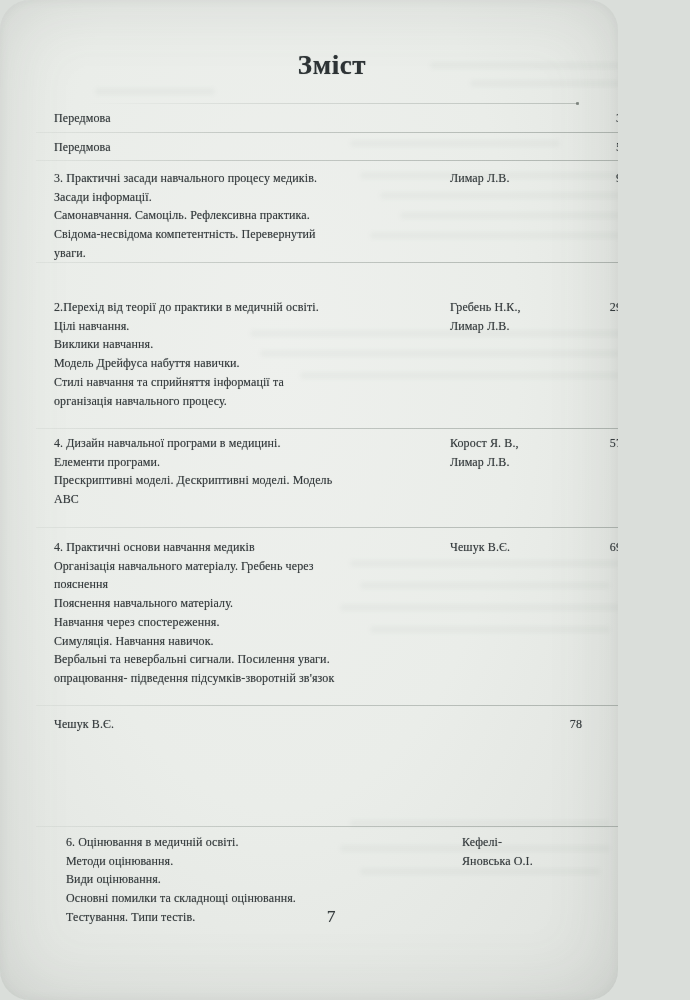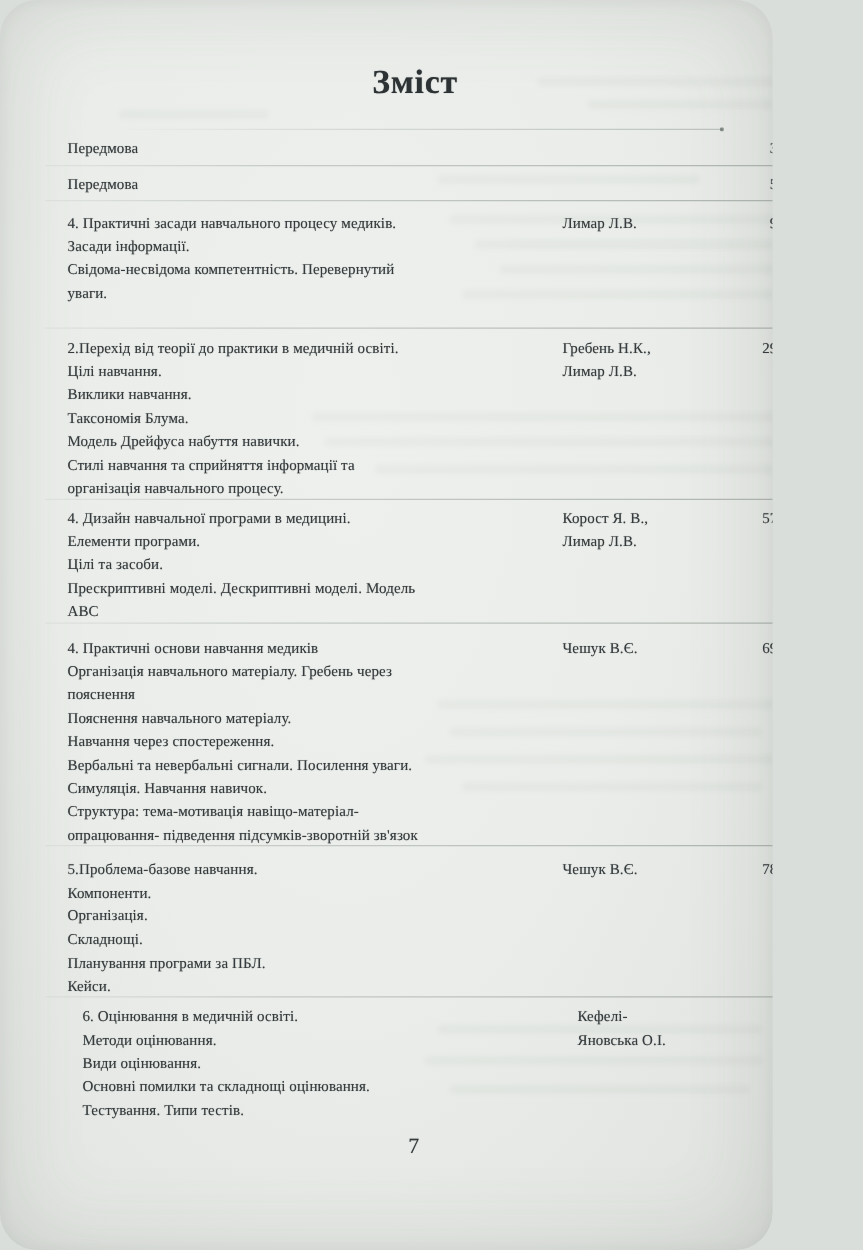--- a/index.html
+++ b/index.html
@@ -79,94 +79,84 @@
           <div class="cell-title">
             <div class="line">Передмова</div>
           </div>
           <div class="cell-authors"></div>
           <div class="cell-page">5</div>
         </div>
       </div>
       <div class="row entry" style="height: 102px; padding-top: 8px;">
         <div class="row-grid">
           <div class="cell-title">
-            <div class="line">4. Практичні засади навчального процесу медиків.</div>
+            <div class="line">3. Практичні засади навчального процесу медиків.</div>
             <div class="line">Засади інформації.</div>
+            <div class="line">Самонавчання. Самоціль. Рефлексивна практика.</div>
             <div class="line">Свідома-несвідома компетентність. Перевернутий</div>
             <div class="line">уваги.</div>
           </div>
           <div class="cell-authors">
             <div class="line">Лимар Л.В.</div>
           </div>
           <div class="cell-page">9</div>
         </div>
       </div>
-      <div class="row entry" style="height: 137px; padding-top: 6px;">
+      <div class="row entry" style="height: 137px; padding-top: 6px; margin-top: 29px;">
         <div class="row-grid">
           <div class="cell-title">
             <div class="line">2.Перехід від теорії до практики в медичній освіті.</div>
             <div class="line">Цілі навчання.</div>
             <div class="line">Виклики навчання.</div>
-            <div class="line">Таксономія Блума.</div>
             <div class="line">Модель Дрейфуса набуття навички.</div>
             <div class="line">Стилі навчання та сприйняття інформації та</div>
             <div class="line">організація навчального процесу.</div>
           </div>
           <div class="cell-authors">
             <div class="line">Гребень Н.К.,</div>
             <div class="line">Лимар Л.В.</div>
           </div>
           <div class="cell-page">29</div>
         </div>
       </div>
       <div class="row entry" style="height: 99px; padding-top: 5px;">
         <div class="row-grid">
           <div class="cell-title">
             <div class="line">4. Дизайн навчальної програми в медицині.</div>
             <div class="line">Елементи програми.</div>
-            <div class="line">Цілі та засоби.</div>
             <div class="line">Прескриптивні моделі. Дескриптивні моделі. Модель</div>
             <div class="line">АВС</div>
           </div>
           <div class="cell-authors">
             <div class="line">Корост Я. В.,</div>
             <div class="line">Лимар Л.В.</div>
           </div>
           <div class="cell-page">57</div>
         </div>
       </div>
       <div class="row entry" style="height: 178px; padding-top: 10px;">
         <div class="row-grid">
           <div class="cell-title">
             <div class="line">4. Практичні основи навчання медиків</div>
             <div class="line">Організація навчального матеріалу. Гребень через</div>
             <div class="line">пояснення</div>
             <div class="line">Пояснення навчального матеріалу.</div>
             <div class="line">Навчання через спостереження.</div>
+            <div class="line">Симуляція. Навчання навичок.</div>
             <div class="line">Вербальні та невербальні сигнали. Посилення уваги.</div>
-            <div class="line">Симуляція. Навчання навичок.</div>
-            <div class="line">Структура: тема-мотивація навіщо-матеріал-</div>
             <div class="line">опрацювання- підведення підсумків-зворотній зв'язок</div>
           </div>
           <div class="cell-authors">
             <div class="line">Чешук В.Є.</div>
           </div>
           <div class="cell-page">69</div>
         </div>
       </div>
       <div class="row entry" style="height: 121px; padding-top: 9px;">
         <div class="row-grid">
-          <div class="cell-title">
-            <div class="line">5.Проблема-базове навчання.</div>
-            <div class="line">Компоненти.</div>
-            <div class="line">Організація.</div>
-            <div class="line">Складнощі.</div>
-            <div class="line">Планування програми за ПБЛ.</div>
-            <div class="line">Кейси.</div>
-          </div>
           <div class="cell-authors">
             <div class="line">Чешук В.Є.</div>
           </div>
           <div class="cell-page">78</div>
         </div>
       </div>
       <div class="row entry no-rule" style="height: 102px; padding-top: 6px; padding-left: 12px;">
         <div class="row-grid">
           <div class="cell-title">
             <div class="line">6. Оцінювання в медичній освіті.</div>

